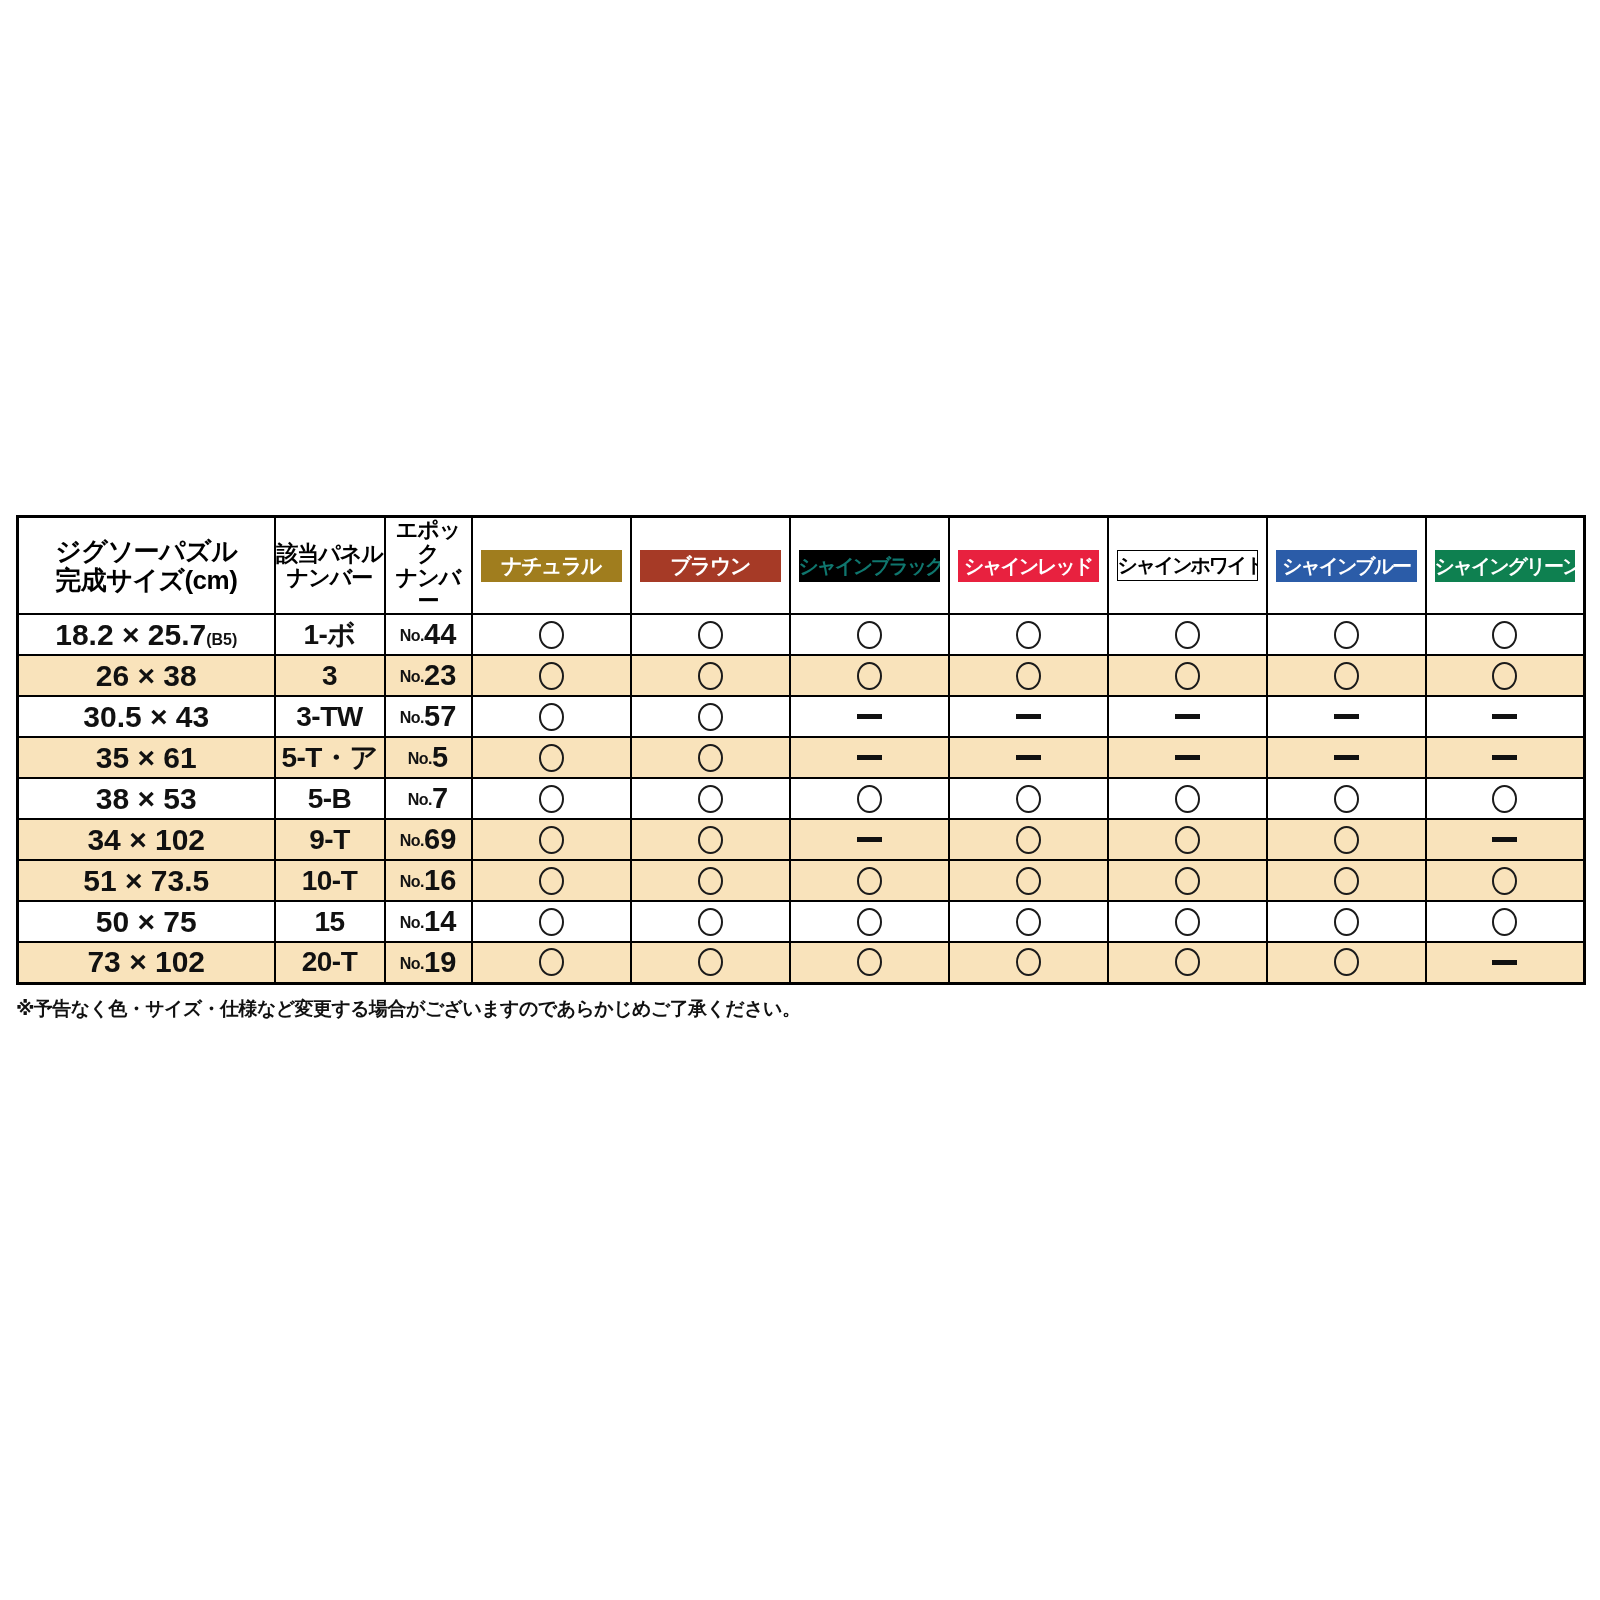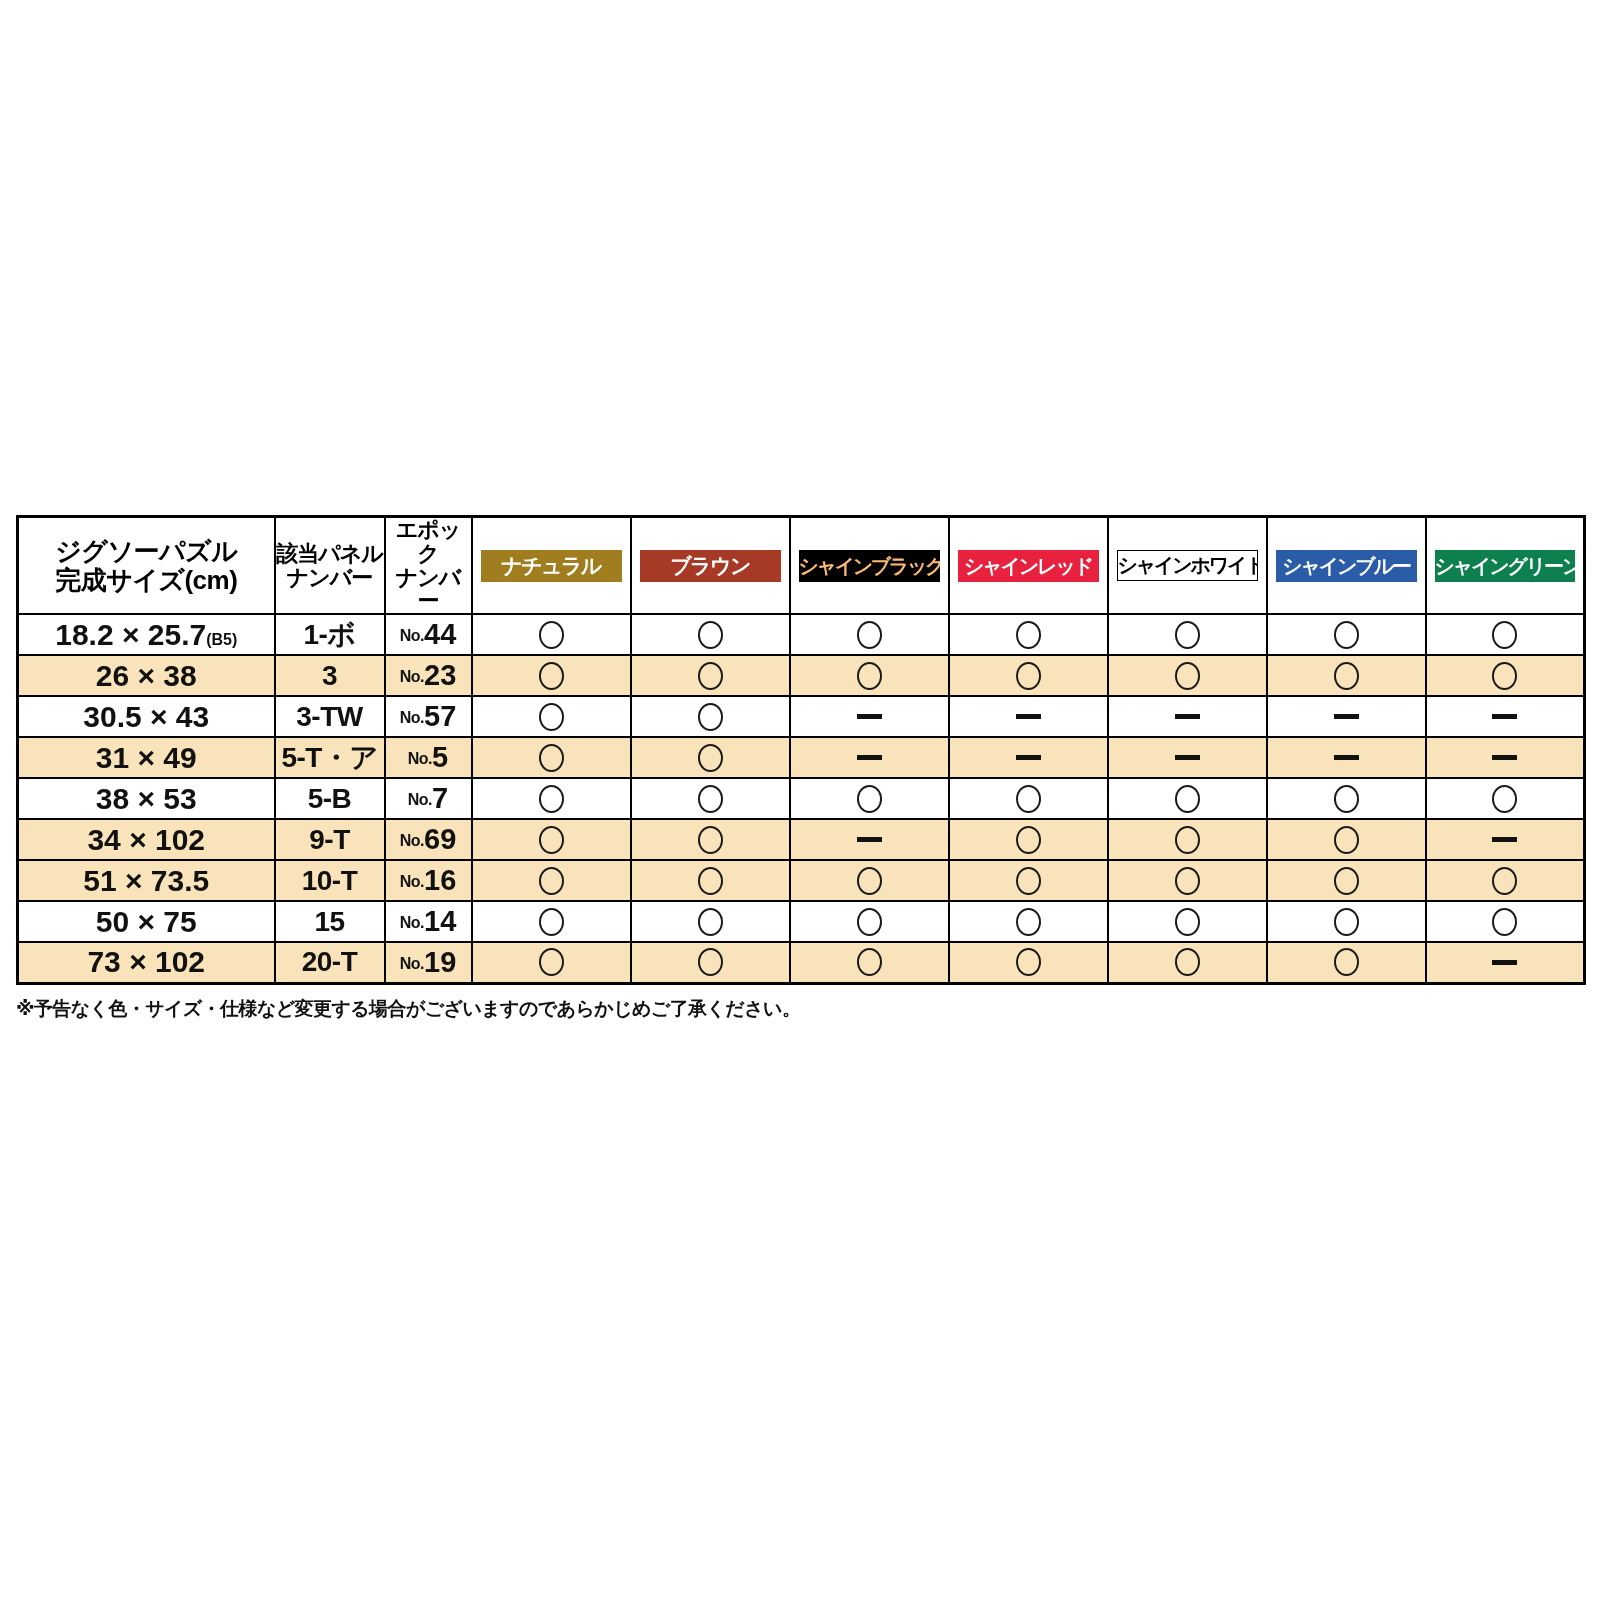--- a/index.html
+++ b/index.html
@@ -59,21 +59,21 @@
     height:32px;
     line-height:32px;
     font-size:21px;
     font-weight:bold;
     letter-spacing:-1.6px;
     white-space:nowrap;
     overflow:hidden;
   }
   .swatch.sw-natural{background:#a07d1e;color:#fff;}
   .swatch.sw-brown{background:#a63a26;color:#fff;}
-  .swatch.sw-black{background:#000000;color:#fdba74;letter-spacing:-2.4px;font-size:20px;}
+  .swatch.sw-black{background:#000000;color:#0f766e;letter-spacing:-2.4px;font-size:20px;}
   .swatch.sw-red{background:#e8213f;color:#fff;letter-spacing:-2.2px;font-size:20px;}
   .swatch.sw-white{background:#ffffff;color:#000;border:1.5px solid #000;height:29px;line-height:29px;letter-spacing:-2.2px;font-size:20px;text-align:center;}
   .swatch.sw-blue{background:#2b5ca8;color:#fff;letter-spacing:-2.2px;font-size:20px;}
   .swatch.sw-green{background:#0e8050;color:#fff;letter-spacing:-2.2px;font-size:20px;}
 
   
   tbody tr{height:41px;}
   tbody tr.alt td{background:#f9e3bb;}
 
   td.size{
@@ -203,21 +203,21 @@
             <td class="epoch"><span class="no">No.</span><span>57</span></td>
             <td class="mark"><span class="circle"></span></td>
             <td class="mark"><span class="circle"></span></td>
             <td class="mark"><span class="dash"></span></td>
             <td class="mark"><span class="dash"></span></td>
             <td class="mark"><span class="dash"></span></td>
             <td class="mark"><span class="dash"></span></td>
             <td class="mark"><span class="dash"></span></td>
           </tr>
           <tr class="alt">
-            <td class="size">31 × 49</td>
+            <td class="size">35 × 61</td>
             <td class="panel">5-T・ア</td>
             <td class="epoch"><span class="no">No.</span><span>5</span></td>
             <td class="mark"><span class="circle"></span></td>
             <td class="mark"><span class="circle"></span></td>
             <td class="mark"><span class="dash"></span></td>
             <td class="mark"><span class="dash"></span></td>
             <td class="mark"><span class="dash"></span></td>
             <td class="mark"><span class="dash"></span></td>
             <td class="mark"><span class="dash"></span></td>
           </tr>

